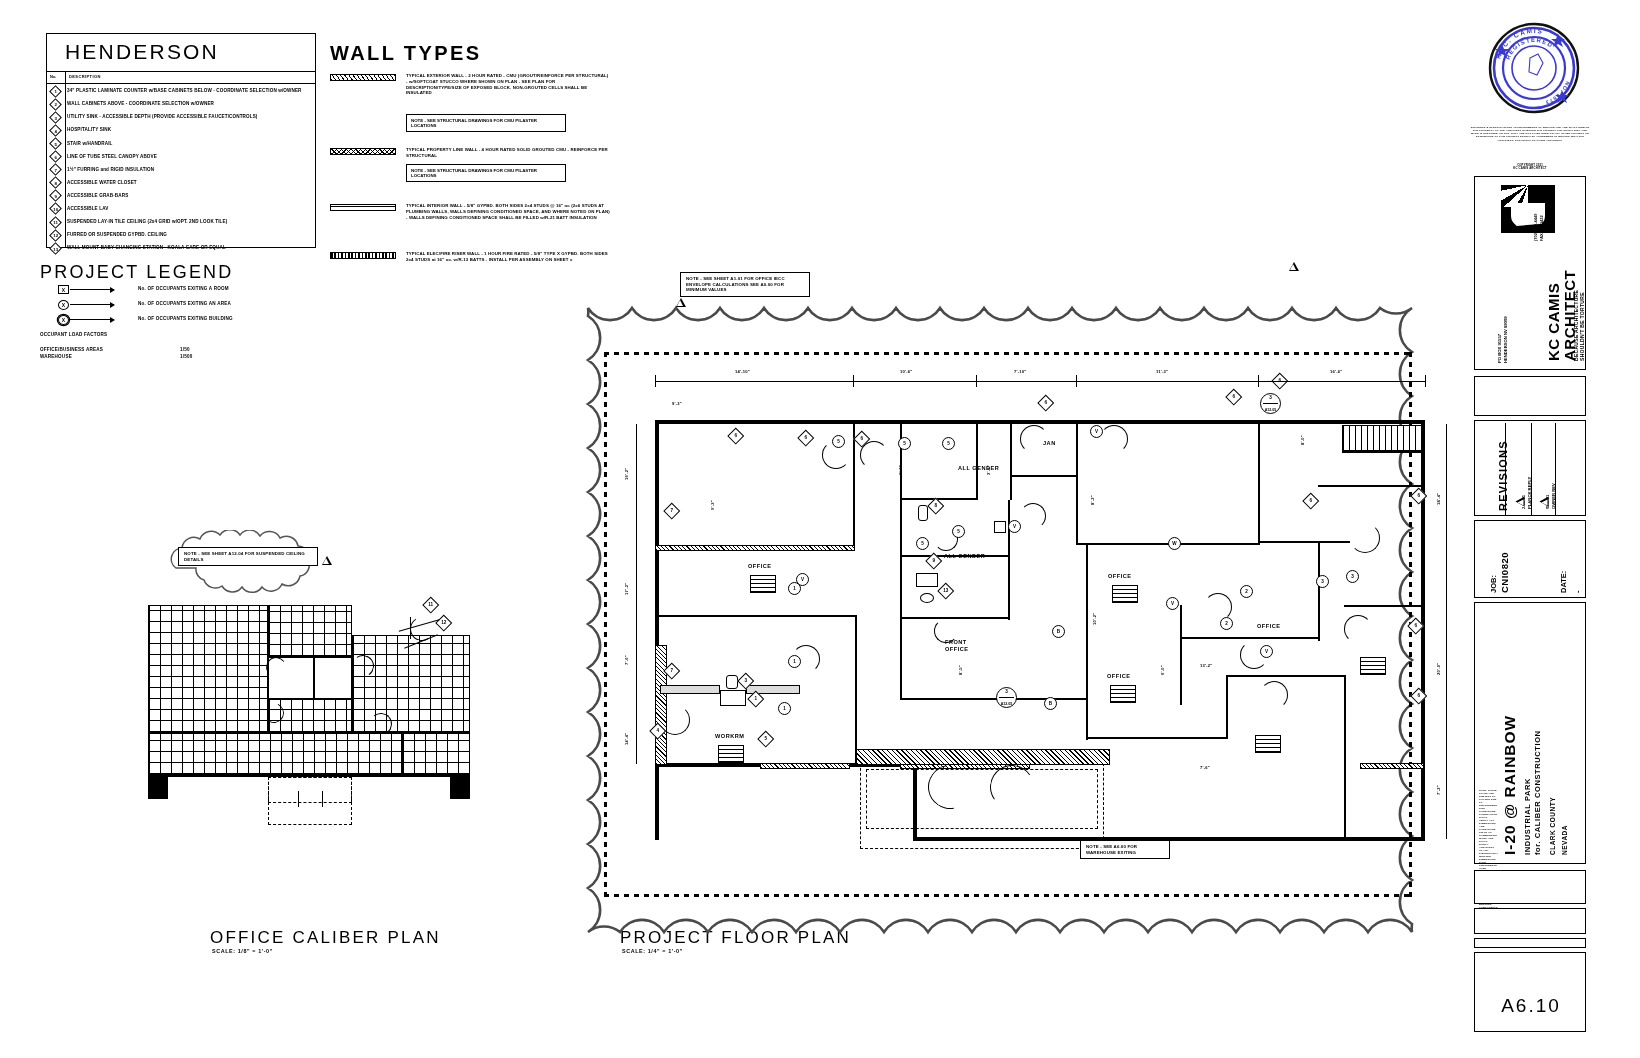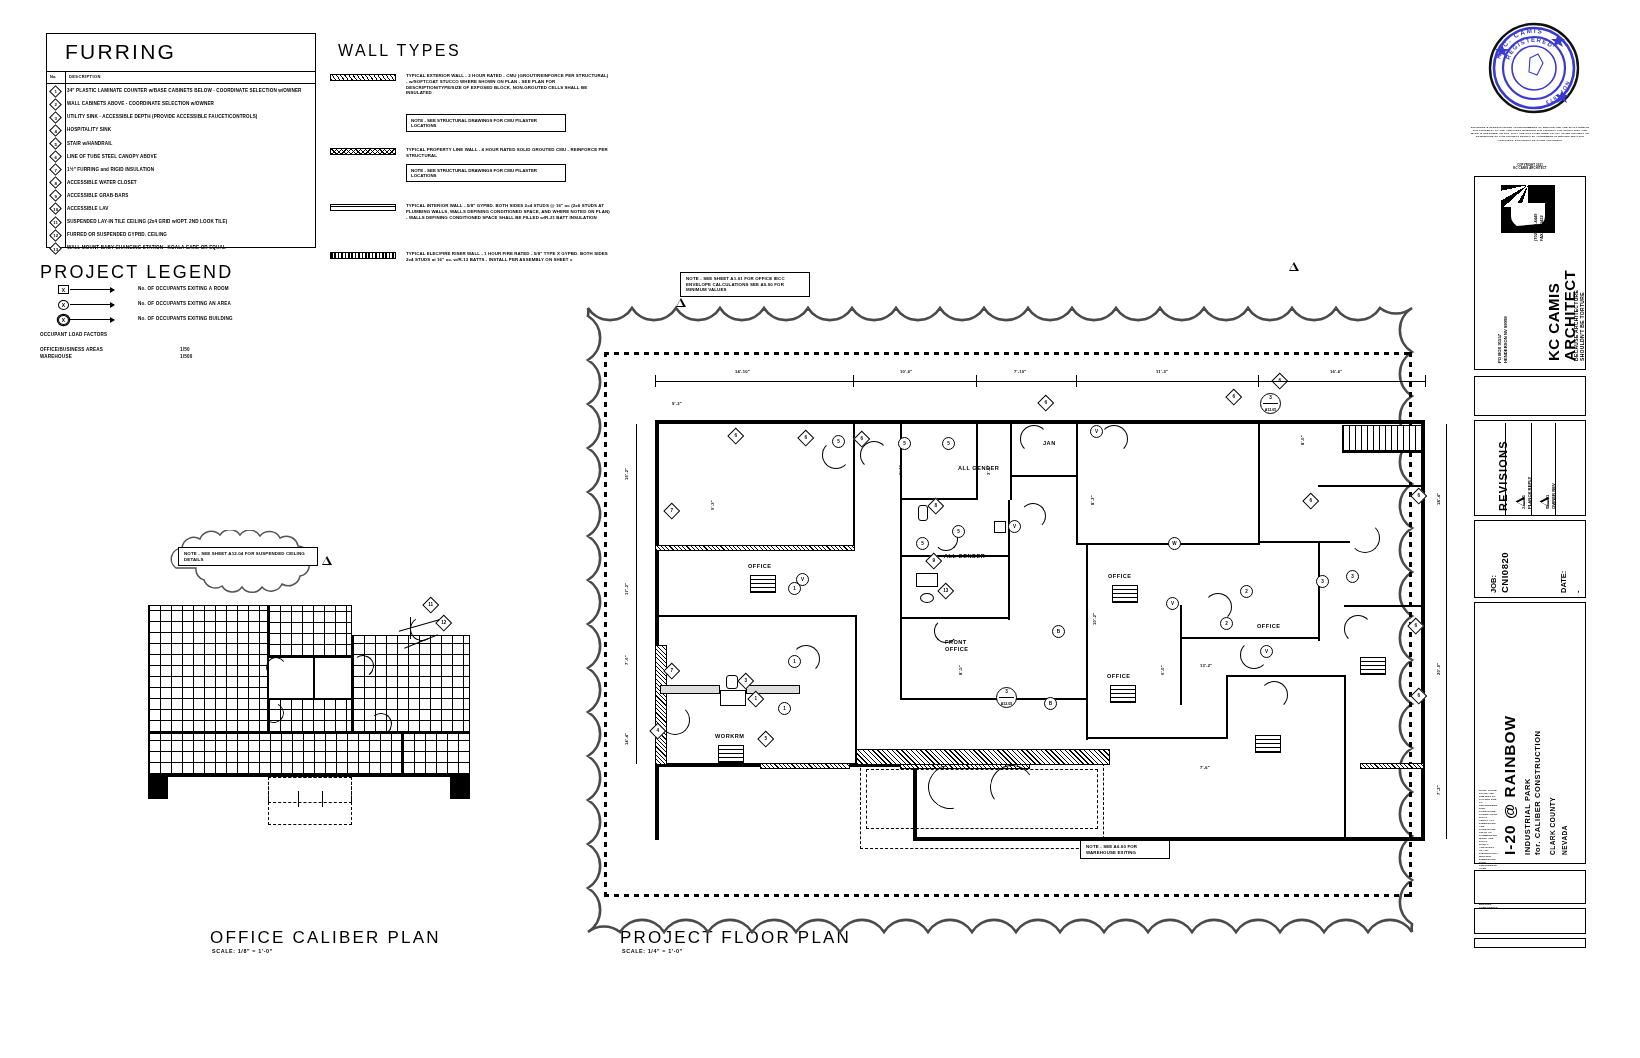--- a/index.html
+++ b/index.html
@@ -23,21 +23,21 @@
   #keynotes .hdr-desc{position:absolute;left:22px;top:39.5px;font-size:4px;font-weight:bold;letter-spacing:.4px;}
   .kn-row{position:absolute;left:0;right:0;height:13px;}
   .kn-row .dia{position:absolute;left:4.2px;top:1.6px;width:9px;height:9px;
        border:1px solid #000;transform:rotate(45deg);box-sizing:border-box;background:#fff;}
   .kn-row .dnum{position:absolute;left:4.2px;top:2.4px;width:9px;height:9px;
        display:flex;align-items:center;justify-content:center;font-size:4.4px;font-weight:bold;}
   .kn-row .ktxt{position:absolute;left:20px;top:3.2px;font-size:4.6px;font-weight:bold;letter-spacing:.12px;white-space:nowrap;}
 
   
   #walltypes{left:330px;top:36px;width:285px;height:215px;}
-  #walltypes .wt-title{position:absolute;left:8px;top:6px;font-size:16px;letter-spacing:2.4px;}
+  #walltypes .wt-title{position:absolute;left:0;top:6px;font-size:20px;letter-spacing:2.4px;font-weight:bold;}
   .wt-row{position:absolute;left:0;width:285px;}
   .wt-sw{position:absolute;left:0;top:0;width:66px;height:7px;border:1px solid #000;box-sizing:border-box;}
   .sw-hatch{background:repeating-linear-gradient(55deg,#000 0 .9px,#fff .9px 3.4px);}
   .sw-cross{background:
       repeating-linear-gradient(45deg,#000 0 .9px,transparent .9px 3.4px),
       repeating-linear-gradient(-45deg,#000 0 .9px,transparent .9px 3.4px);}
   .sw-int{background:linear-gradient(#fff 0 1.4px,#000 1.4px 2.4px,#fff 2.4px 4.6px,#000 4.6px 5.6px,#fff 5.6px 7px);}
   .sw-fire{background:repeating-linear-gradient(90deg,#000 0 1.6px,#fff 1.6px 3.4px);}
   .wt-txt{position:absolute;left:76px;top:-1px;width:205px;font-size:4.4px;line-height:1.32;font-weight:bold;letter-spacing:.1px;}
   .wt-note{position:absolute;left:76px;border:1.2px solid #000;padding:2.5px 4px;
@@ -117,21 +117,21 @@
   .vtxt{position:absolute;transform-origin:0 0;transform:rotate(-90deg);white-space:nowrap;}
   .sheetno{position:absolute;left:0;top:0;width:136px;text-align:center;
       font-size:19px;letter-spacing:2px;}
 </style>
 </head>
 <body>
 
 <div class="sheet">
 
   <div class="abs bx" id="keynotes">
-    <div class="kn-title ttl">FURRING</div>
+    <div class="kn-title ttl">HENDERSON</div>
     <div class="hdr-line"></div>
     <div class="hdr2"></div>
     <div class="col-line"></div>
     <div class="hdr-no">No.</div>
     <div class="hdr-desc">DESCRIPTION</div>
     <div id="keynote-rows">
         <div class="kn-row" style="top: 51px;">
           <div class="dia"></div>
           <div class="dnum">1</div>
           <div class="ktxt">34" PLASTIC LAMINATE COUNTER w/BASE CABINETS BELOW - COORDINATE SELECTION w/OWNER</div>
@@ -632,15 +632,18 @@
       <div class="vtxt" style="left:58px;top:252px;font-size:7.5px;font-weight:bold;letter-spacing:.6px;">for. CALIBER CONSTRUCTION</div>
       <div class="vtxt" style="left:74px;top:252px;font-size:6.5px;font-weight:bold;letter-spacing:.5px;">CLARK COUNTY</div>
       <div class="vtxt" style="left:86px;top:252px;font-size:6.5px;font-weight:bold;letter-spacing:.5px;">NEVADA</div>
       <div class="abs tiny" style="left:4px;top:186px;width:18px;font-size:2.4px;line-height:1.25;text-align:left;">NOTE: THESE PLANS ARE SUBJECT TO CHANGE DUE TO UNFORESEEN SITE CONDITIONS. CONTRACTOR SHALL VERIFY ALL DIMENSIONS AND CONDITIONS PRIOR TO COMMENCING WORK AND SHALL NOTIFY ARCHITECT OF ANY DISCREPANCY. WRITTEN DIMENSIONS TAKE PRECEDENCE OVER SCALED DIMENSIONS. SET PRIOR TO FINALIZING CONTRACT. PURCHASE, FABRICATION AND INSTALLATION OF ALL BUILDING COMPONENTS &amp; SYSTEMS.</div>
     </div>
 
     <div class="tb-cell" style="left:12px;top:856px;width:112px;height:34px;"></div>
     <div class="tb-cell" style="left:12px;top:894px;width:112px;height:26px;"></div>
     <div class="tb-cell" style="left:12px;top:924px;width:112px;height:10px;"></div>
 
+    <div class="tb-cell" style="left:12px;top:938px;width:112px;height:80px;">
+      <div class="sheetno" style="left:0;top:42px;width:112px;">A6.10</div>
+    </div>
   </div>
 
 </div>
 
 </body></html>

